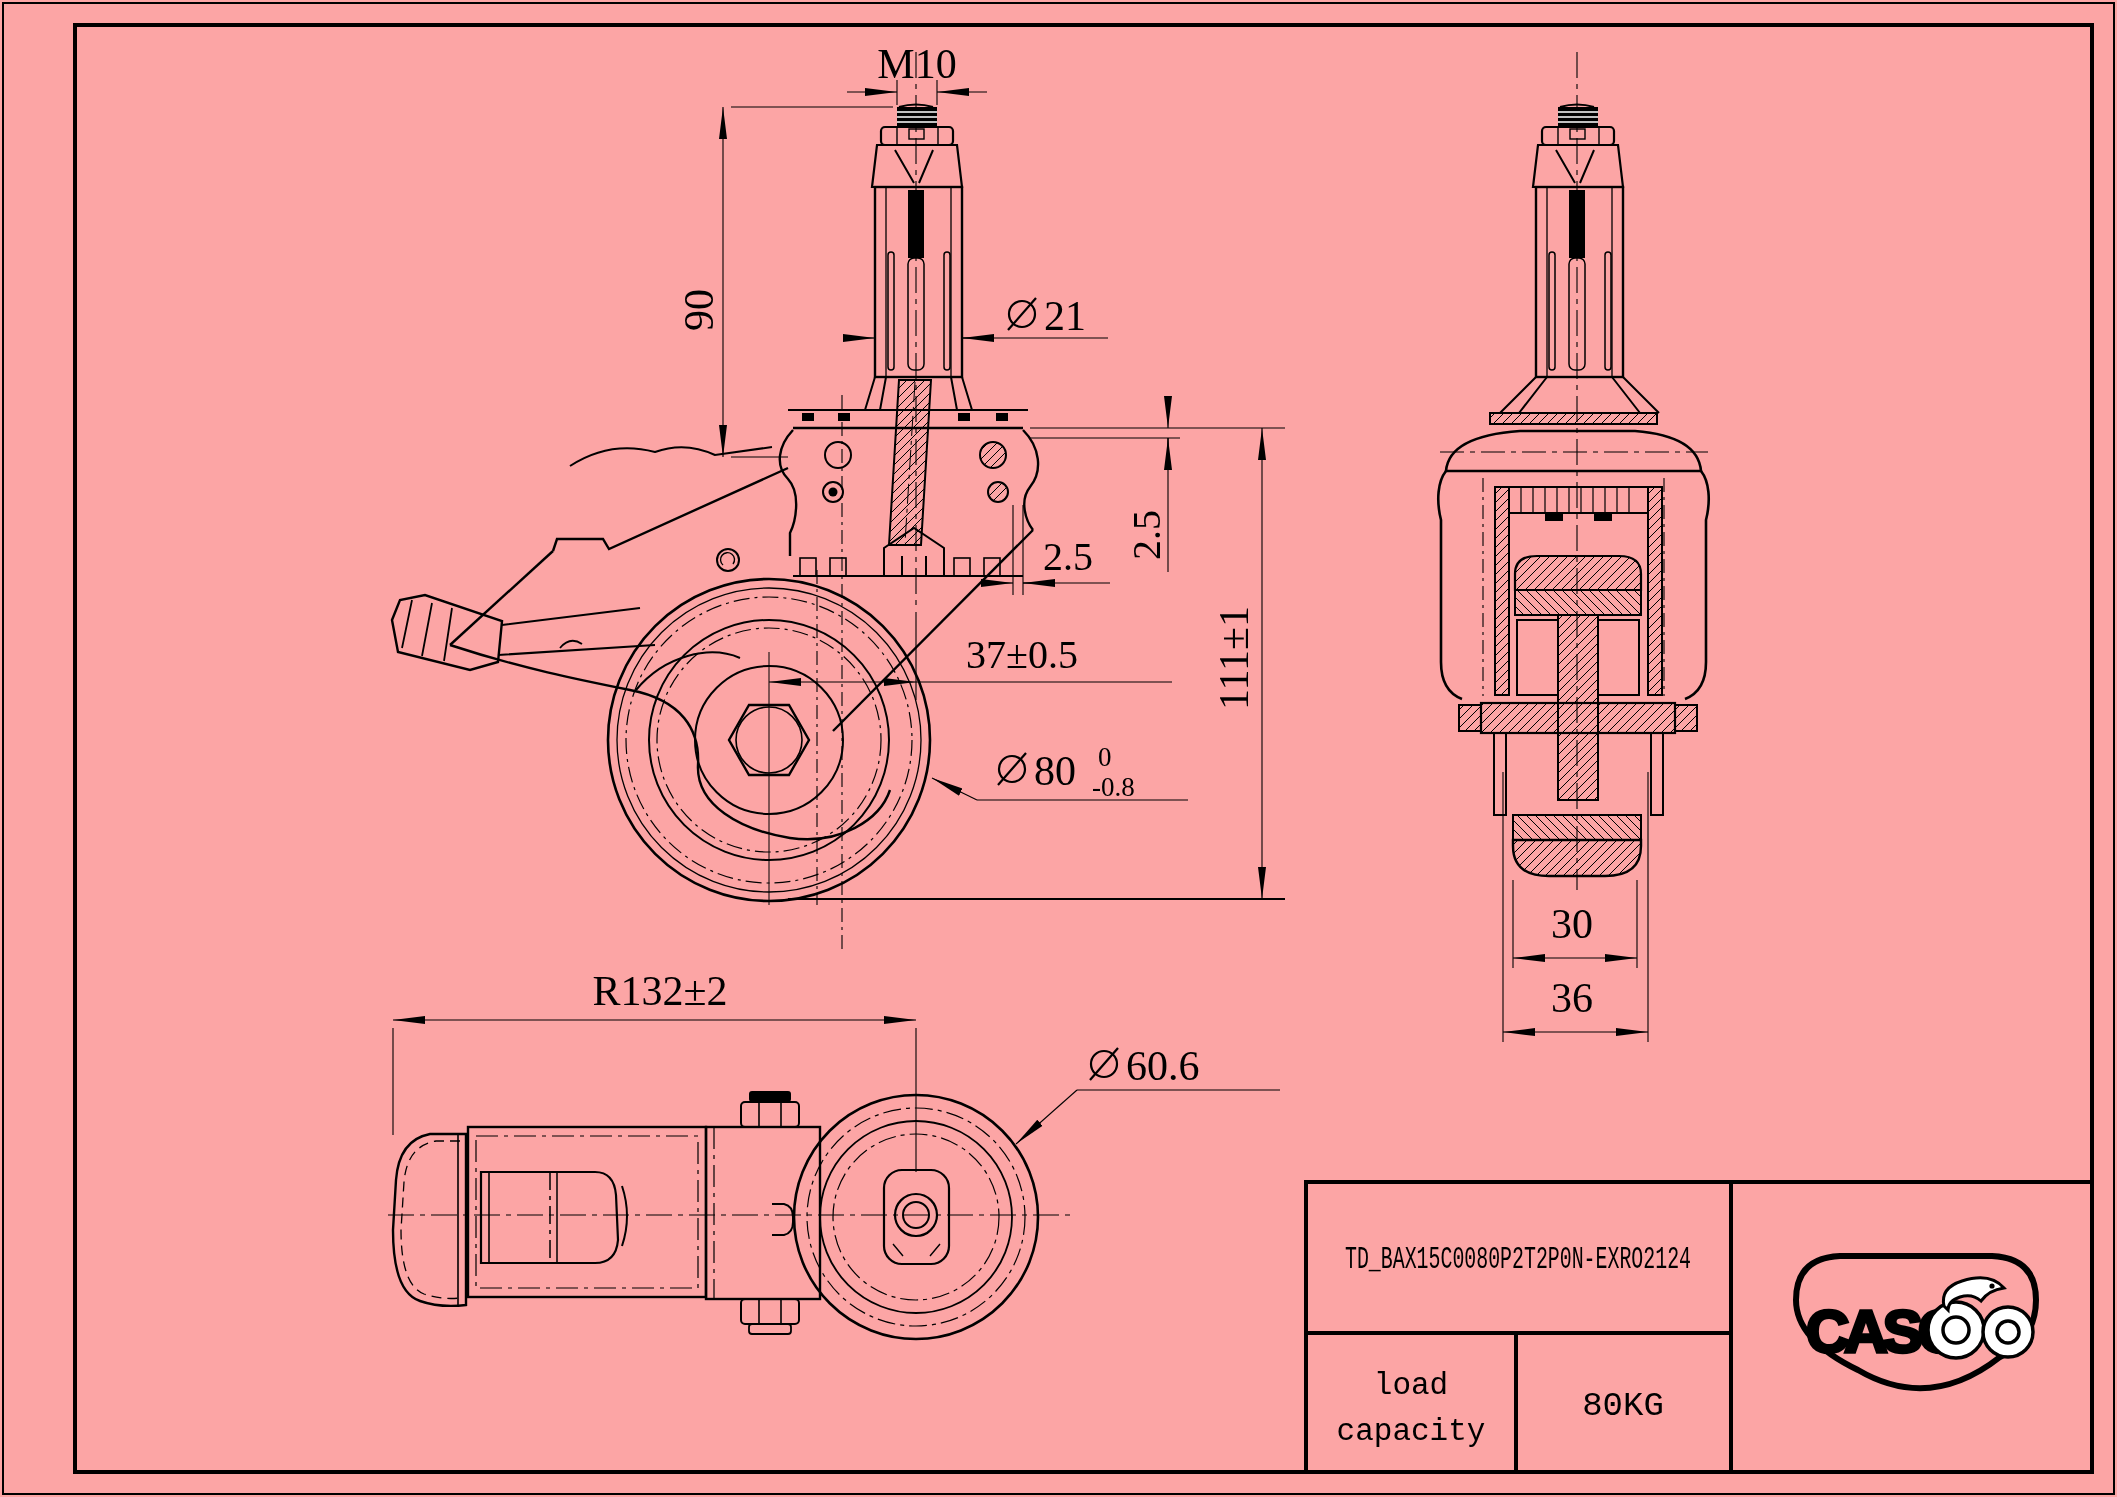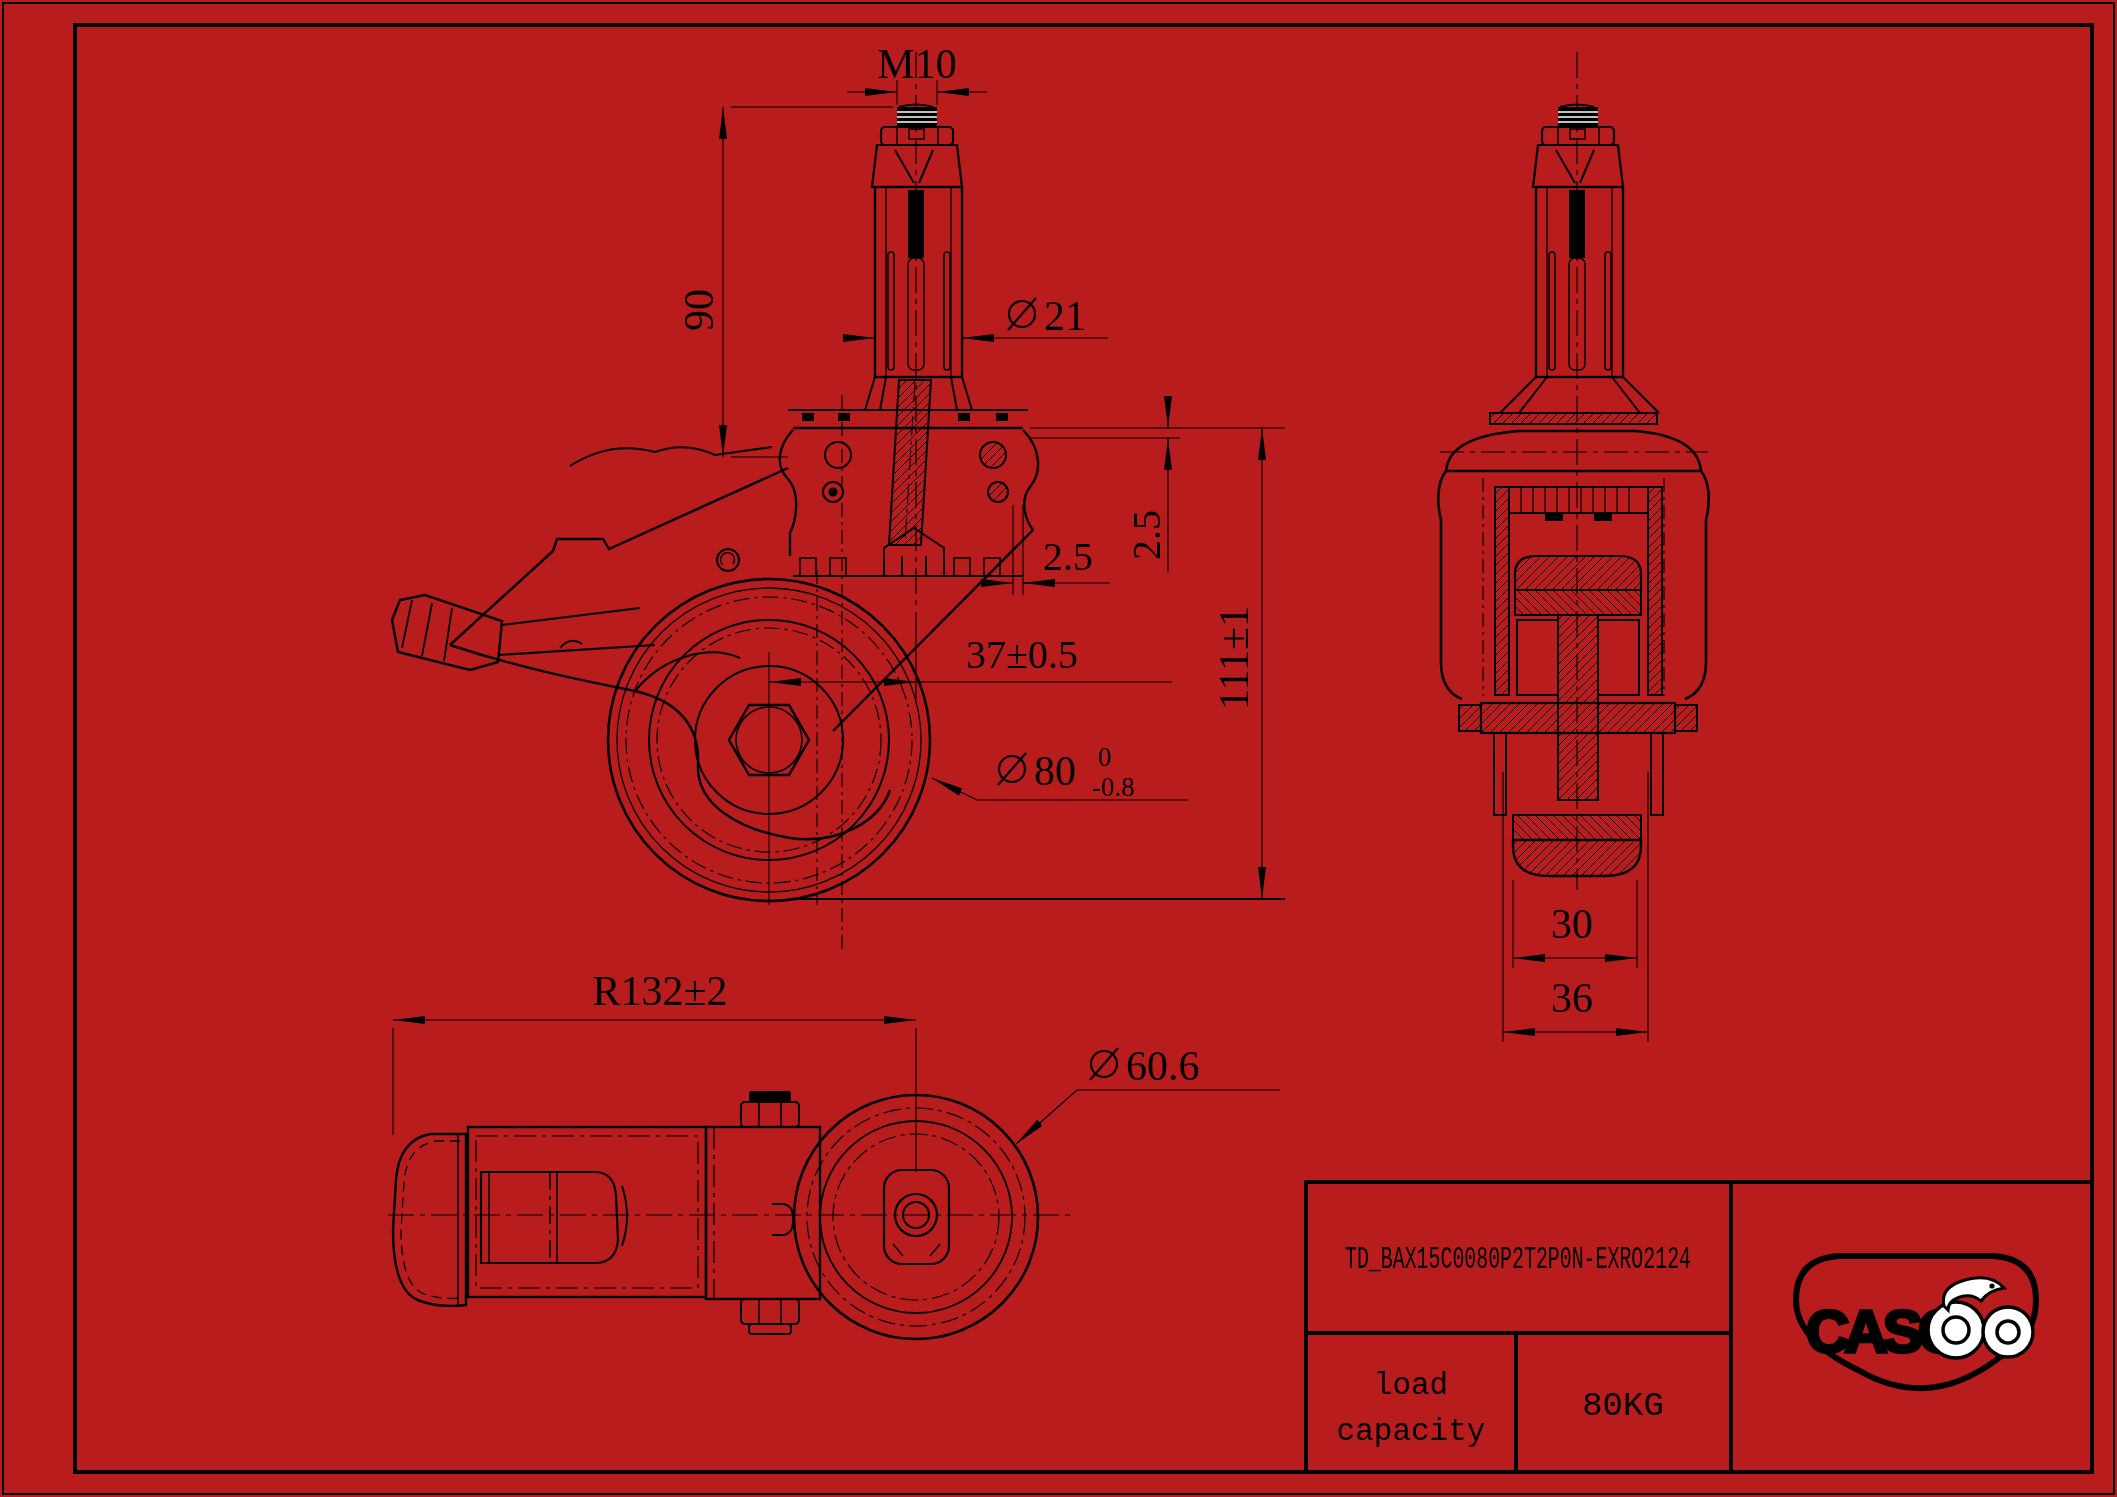--- a/index.html
+++ b/index.html
@@ -1,16 +1,16 @@
 <!DOCTYPE html>
 <html><head>
 <meta charset="utf-8">
 <style>
   html,body{margin:0;padding:0;background:#ffffff;}
-  #sheet{width:2117px;height:1497px;position:relative;background:#b91c1c;}
+  #sheet{width:2117px;height:1497px;position:relative;background:#fca5a5;}
   svg{display:block;}
   text{fill:#000;}
   .dimtxt{font-family:"Liberation Serif","DejaVu Serif",serif;font-size:42px;}
   .dimtxt-sm{font-family:"Liberation Serif","DejaVu Serif",serif;font-size:40px;}
   .toltxt{font-family:"Liberation Serif","DejaVu Serif",serif;font-size:27px;}
   .tbtxt{font-family:"Liberation Mono","DejaVu Sans Mono",monospace;font-size:31px;}
   .tbtxt-lg{font-family:"Liberation Mono","DejaVu Sans Mono",monospace;font-size:34px;}
   .logotxt{font-family:"Liberation Sans","DejaVu Sans",sans-serif;font-weight:bold;font-size:60px;letter-spacing:-5px;}
 </style>
 </head>

